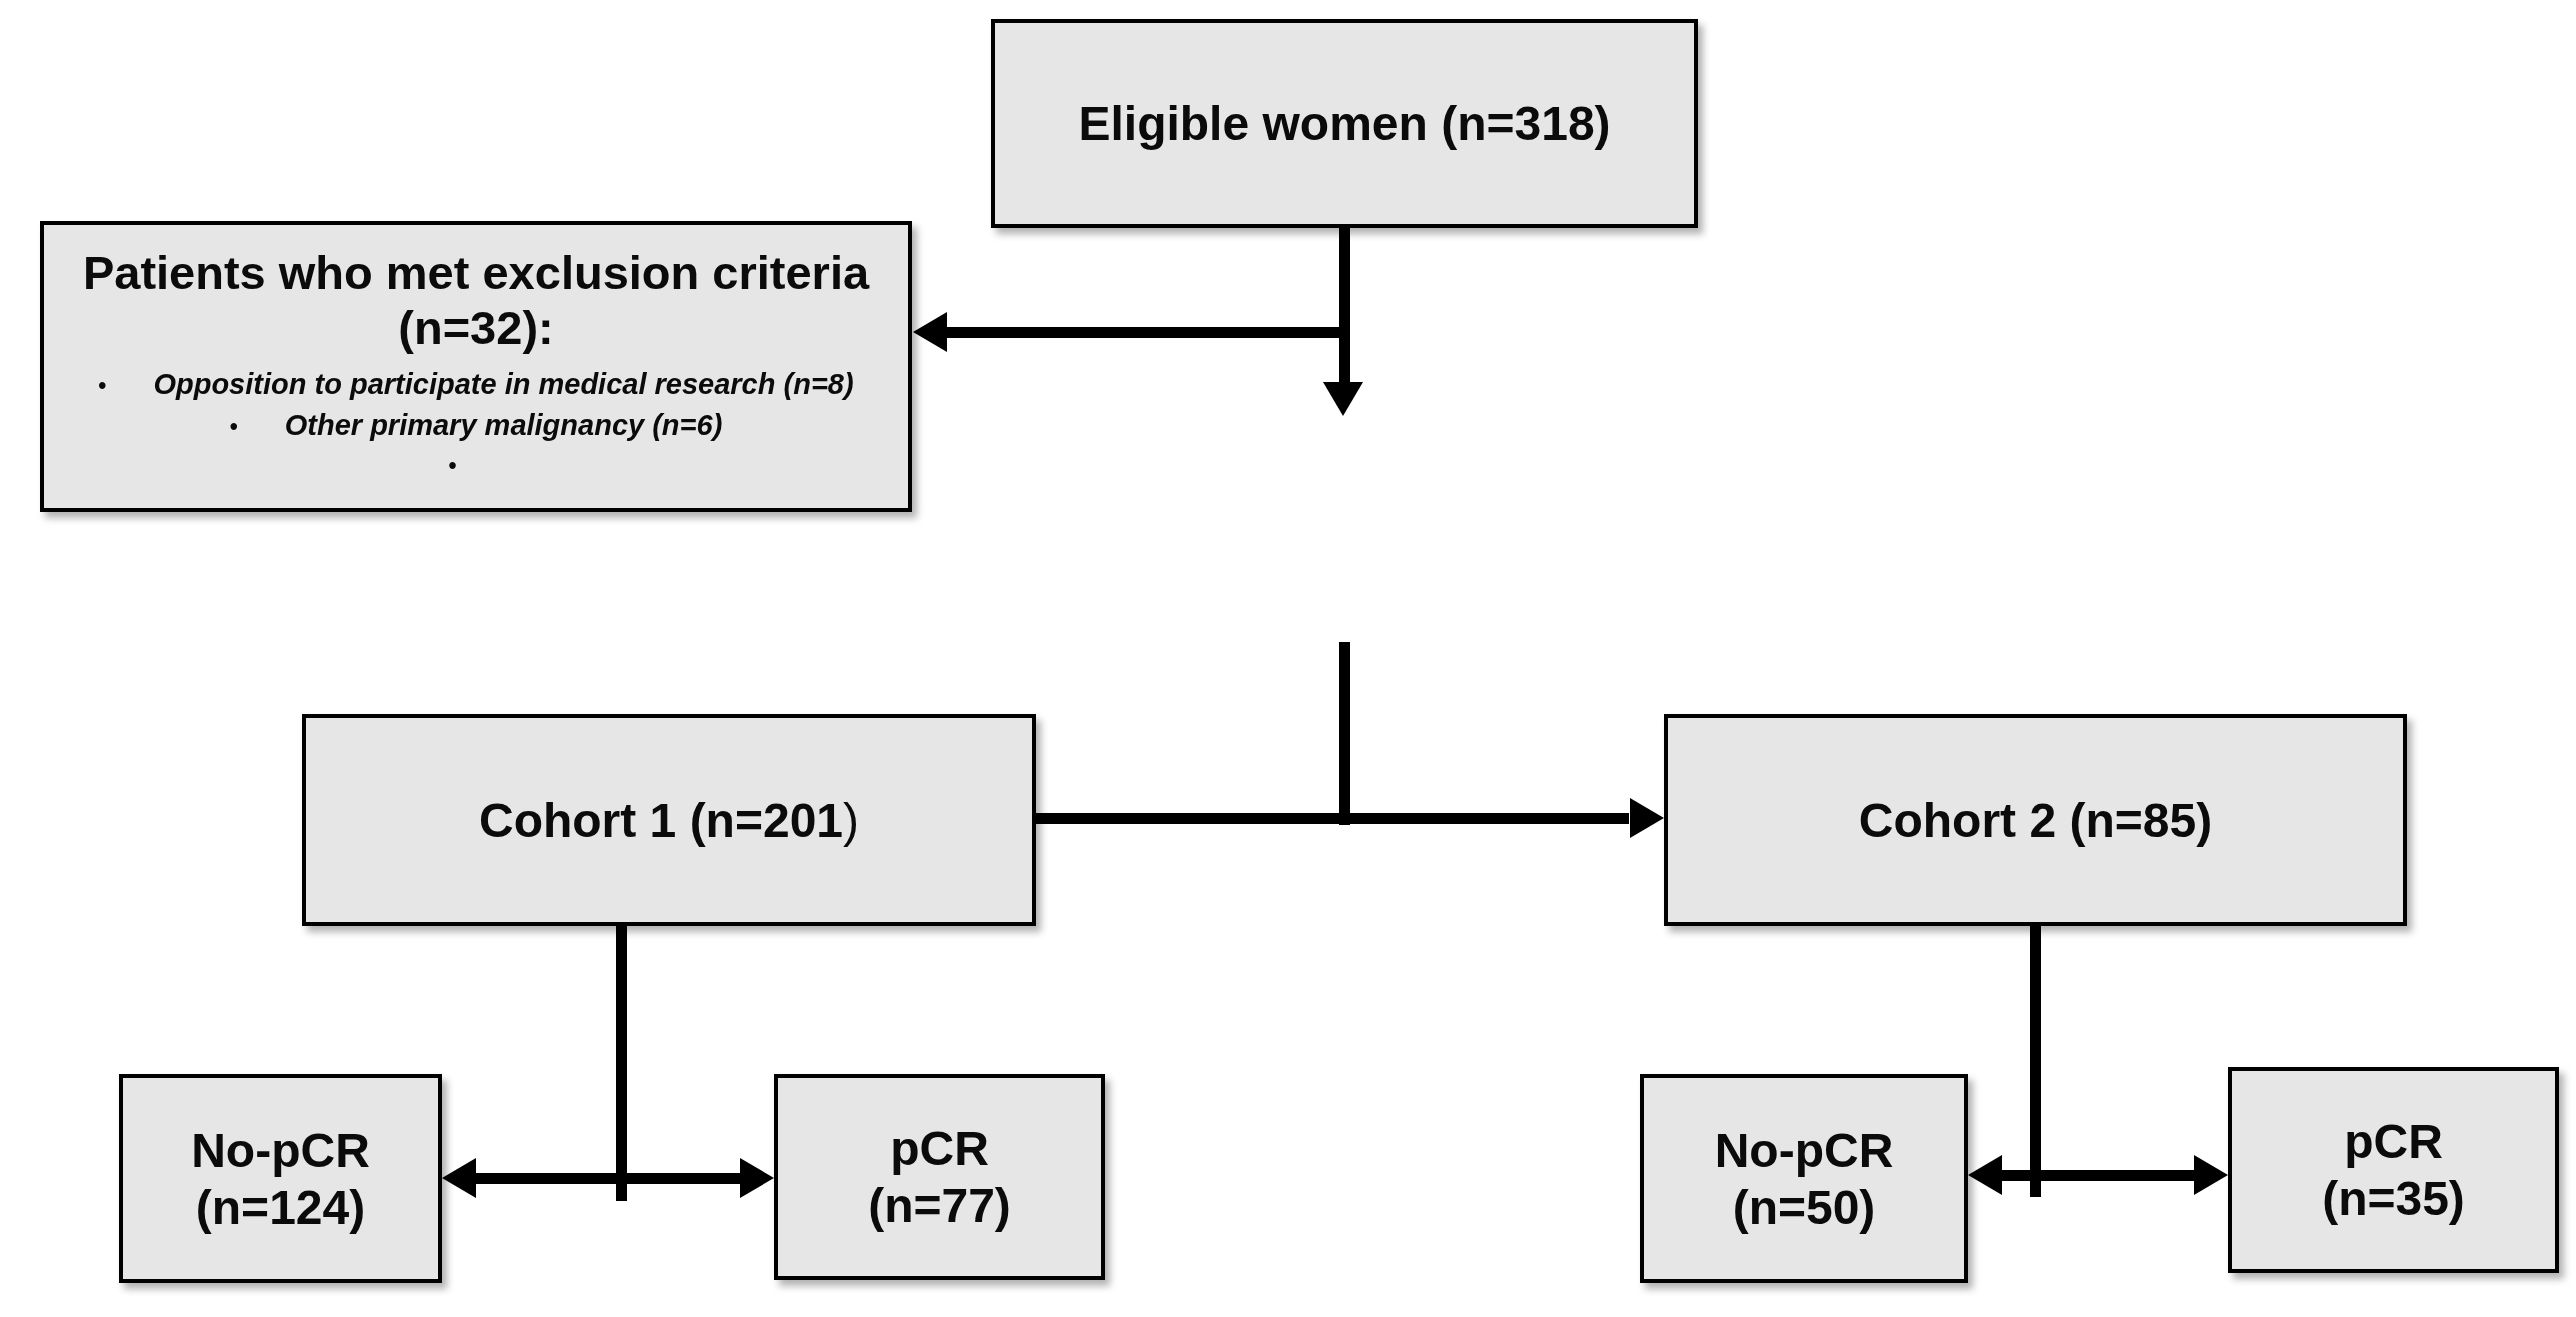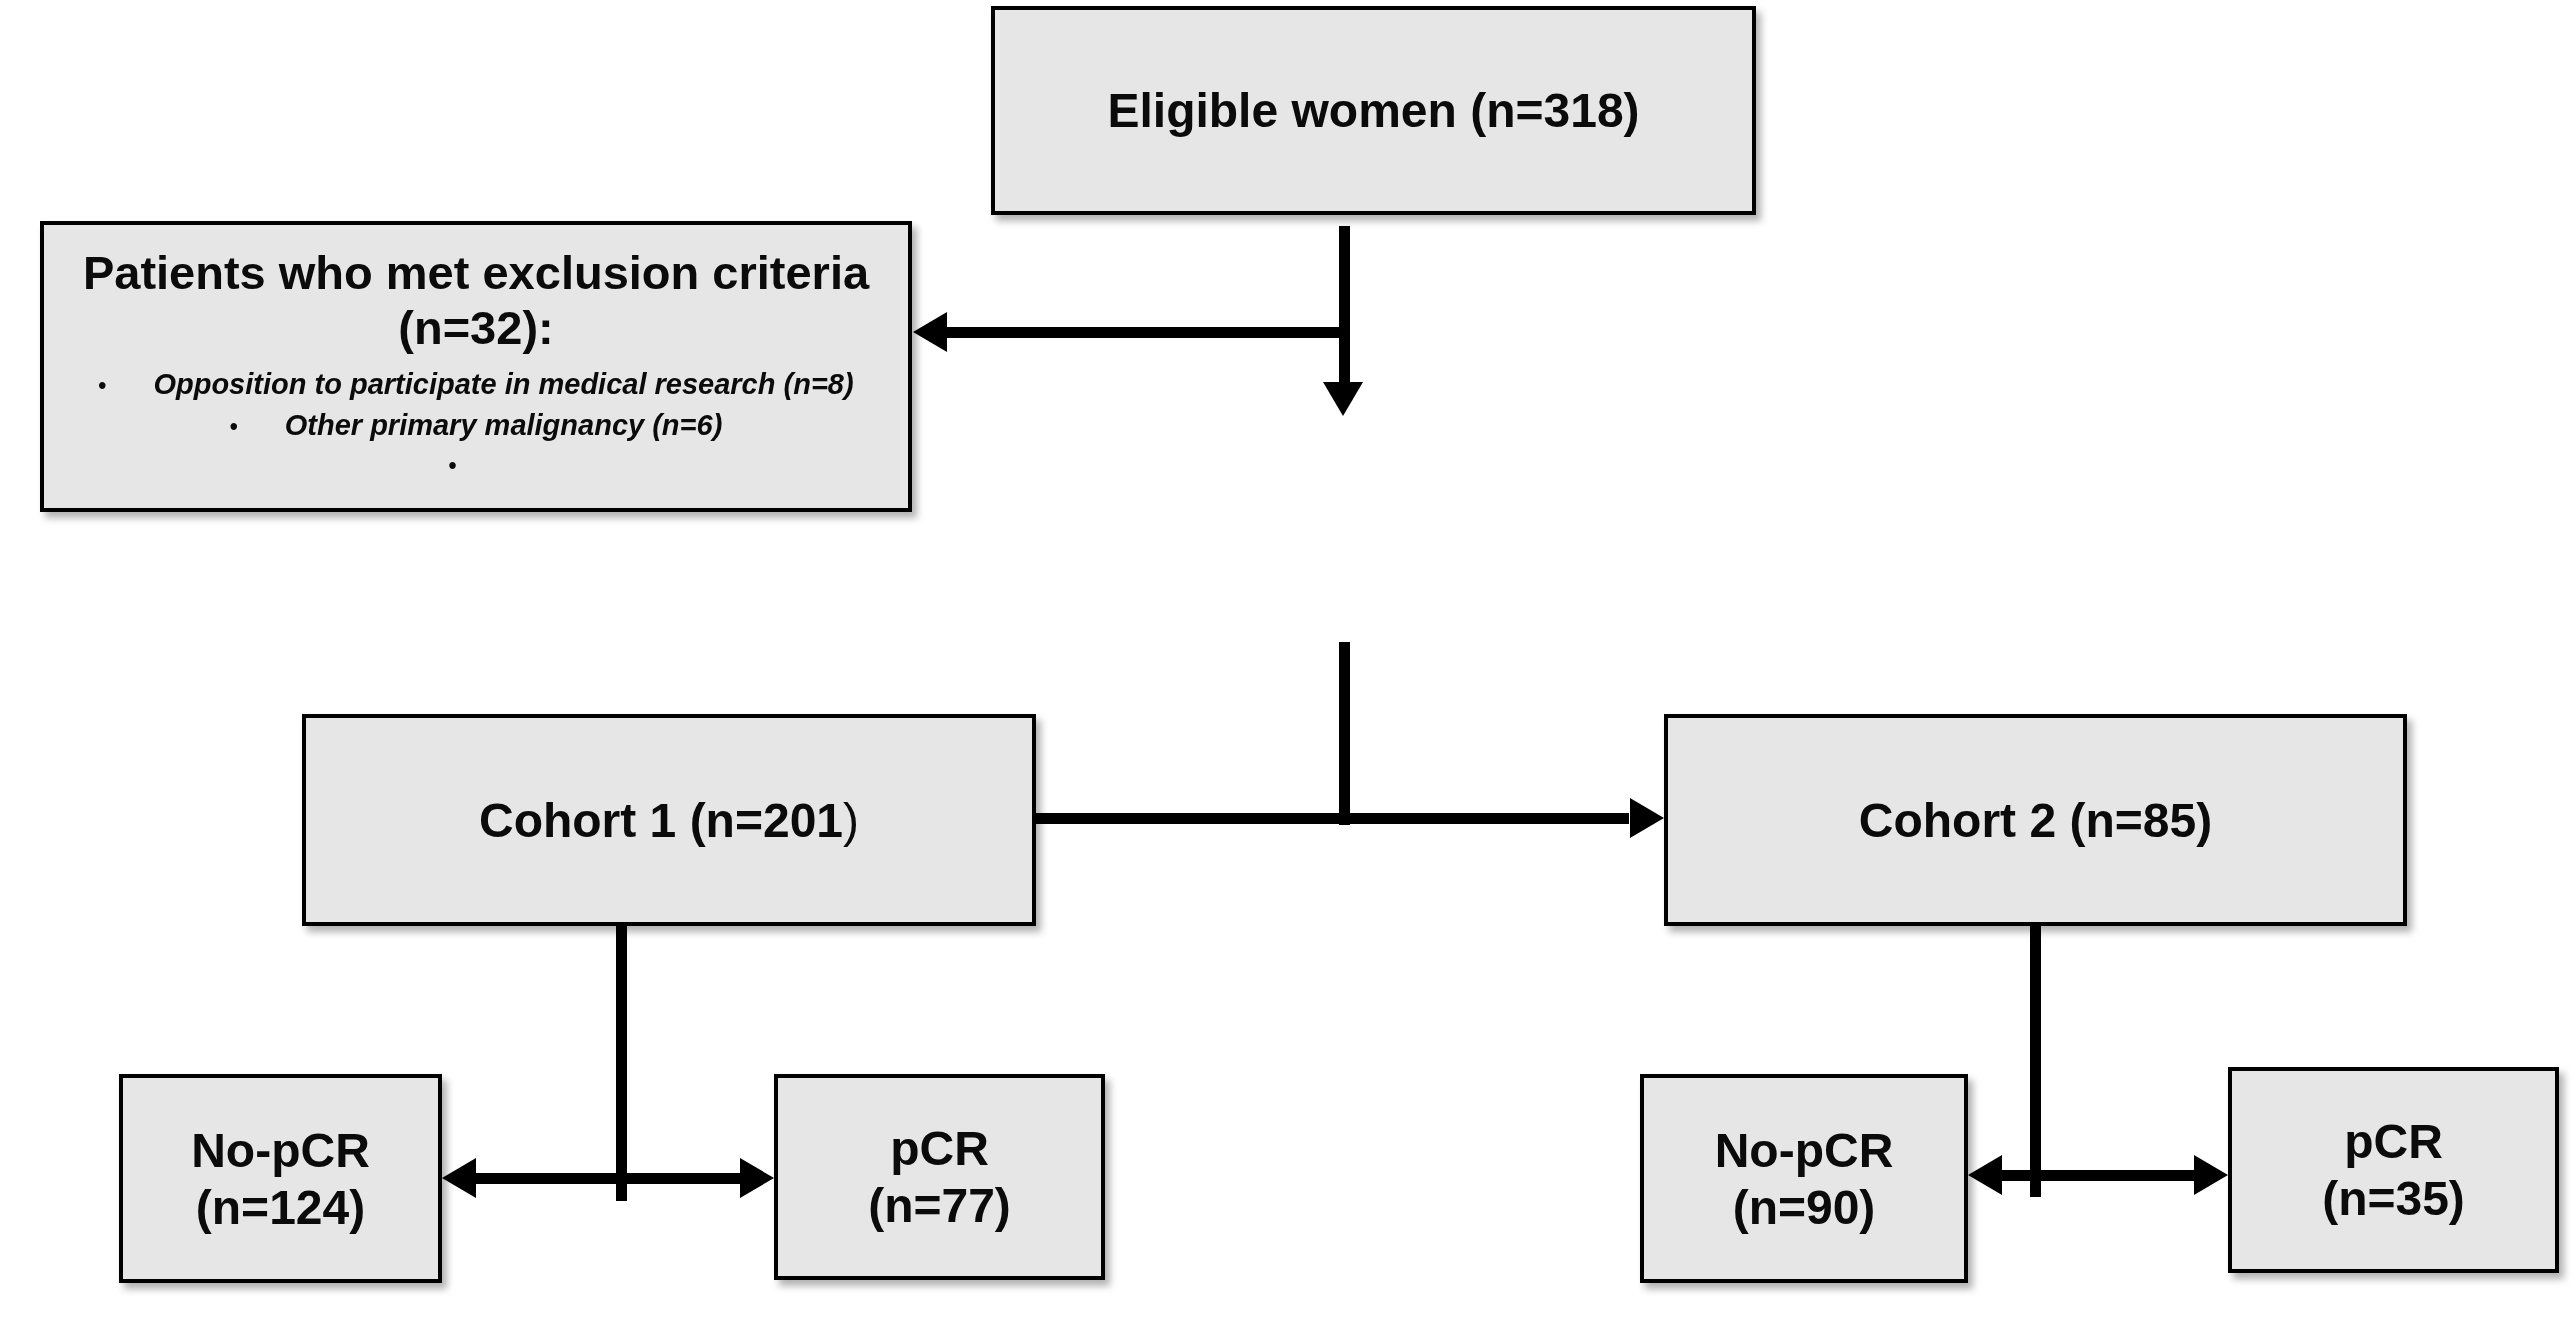--- a/index.html
+++ b/index.html
@@ -54,21 +54,21 @@
   <div class="vline" style="left:616px;top:924px;width:10.7px;height:277px;"></div>
   <div class="hline" style="left:474px;top:1173px;width:268px;height:10.7px;"></div>
   <div class="arrow left" style="left:442px;top:1158px;"></div>
   <div class="arrow right" style="left:740px;top:1158px;"></div>
 
   <div class="vline" style="left:2030px;top:924px;width:10.7px;height:273px;"></div>
   <div class="hline" style="left:2001px;top:1170px;width:195px;height:10.7px;"></div>
   <div class="arrow left" style="left:1968px;top:1155px;"></div>
   <div class="arrow right" style="left:2194px;top:1155px;"></div>
 
-  <div class="node" style="left:991px;top:6px;width:765px;height:209px;">
+  <div class="node" style="left:991px;top:19px;width:707px;height:209px;">
     <div class="t">Eligible women (n=318)</div>
   </div>
 
   <div class="node excl" style="left:40px;top:174px;width:872px;height:291px;margin-top:47px;">
     <div class="title">Patients who met exclusion criteria</div>
     <div class="title">(n=32):</div>
     <div class="bullets">
       <div class="bullet-row">
         <span class="bullet-mark">•</span>
         <span>Opposition to participate in medical research (n=8)</span>
@@ -97,21 +97,21 @@
     <div class="t">(n=124)</div>
   </div>
 
   <div class="node" style="left:774px;top:1074px;width:331px;height:206px;">
     <div class="t">pCR</div>
     <div class="t">(n=77)</div>
   </div>
 
   <div class="node" style="left:1640px;top:1074px;width:328px;height:209px;">
     <div class="t">No-pCR</div>
-    <div class="t">(n=90)</div>
+    <div class="t">(n=50)</div>
   </div>
 
   <div class="node" style="left:2228px;top:1067px;width:331px;height:206px;">
     <div class="t">pCR</div>
     <div class="t">(n=35)</div>
   </div>
 
 </div>
 
 

